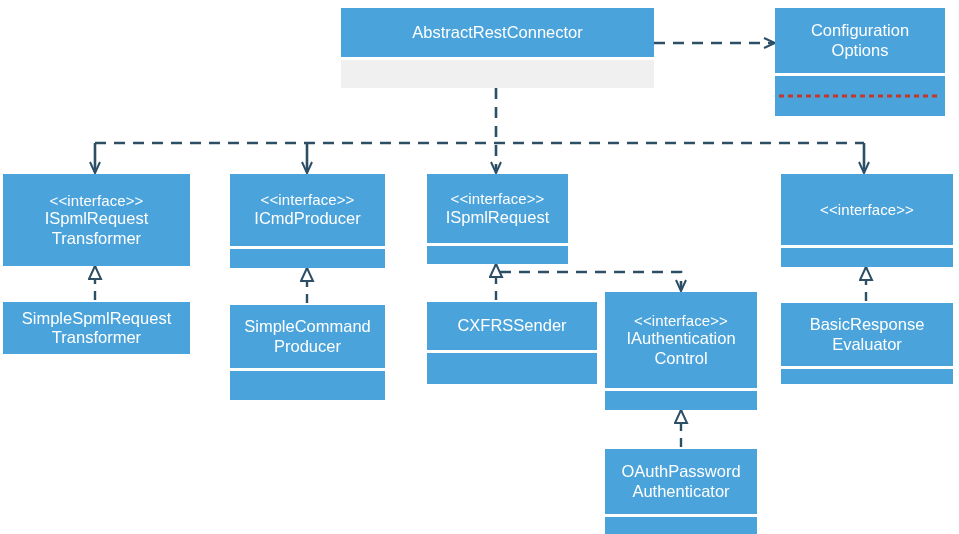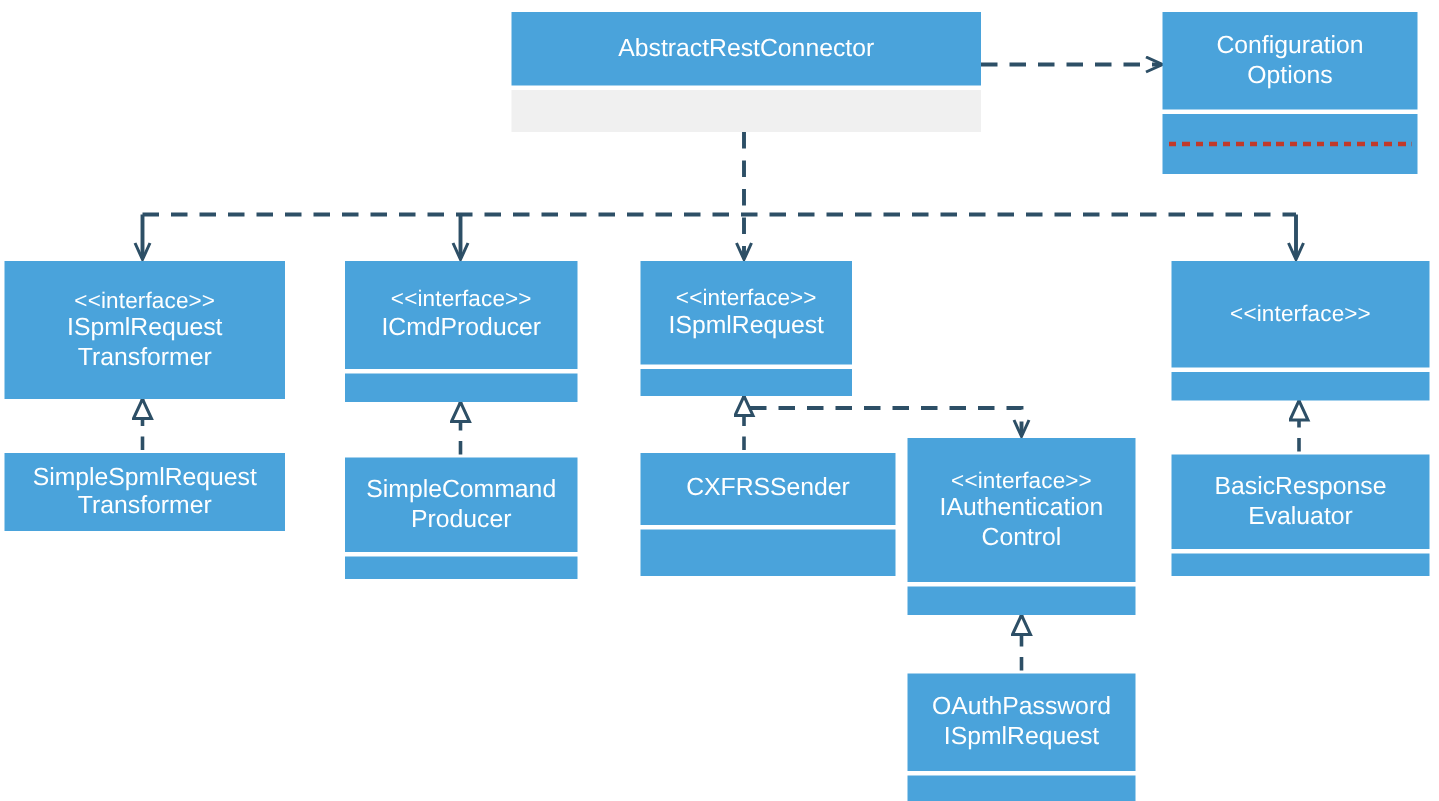--- a/index.html
+++ b/index.html
@@ -177,21 +177,21 @@
   </div>
 
   <div class="uml-box" style="left:230px; top:174px; width:155px; height:94px;">
     <div class="uml-head" style="flex:0 0 72px;">
       <span class="stereotype">&lt;&lt;interface&gt;&gt;</span>
       <span class="cls-name">ICmdProducer</span>
     </div>
     <div class="uml-foot" style="flex:1 1 auto;"></div>
   </div>
 
-  <div class="uml-box" style="left:230px; top:305px; width:155px; height:81px;">
+  <div class="uml-box" style="left:230px; top:305px; width:155px; height:95px;">
     <div class="uml-head" style="flex:0 0 63px;">
 
       <span class="cls-name">SimpleCommand
 Producer</span>
     </div>
     <div class="uml-foot" style="flex:1 1 auto;"></div>
   </div>
 
   <div class="uml-box" style="left:427px; top:174px; width:141px; height:90px;">
     <div class="uml-head" style="flex:0 0 69px;">
@@ -215,21 +215,21 @@
       <span class="cls-name">IAuthentication
 Control</span>
     </div>
     <div class="uml-foot" style="flex:1 1 auto;"></div>
   </div>
 
   <div class="uml-box" style="left:605px; top:449px; width:152px; height:85px;">
     <div class="uml-head" style="flex:0 0 65px;">
 
       <span class="cls-name">OAuthPassword
-ISpmlRequest</span>
+Authenticator</span>
     </div>
     <div class="uml-foot" style="flex:1 1 auto;"></div>
   </div>
 
   <div class="uml-box" style="left:781px; top:174px; width:172px; height:93px;">
     <div class="uml-head" style="flex:0 0 71px;">
       <span class="stereotype">&lt;&lt;interface&gt;&gt;</span>
     </div>
     <div class="uml-foot" style="flex:1 1 auto;"></div>
   </div>

